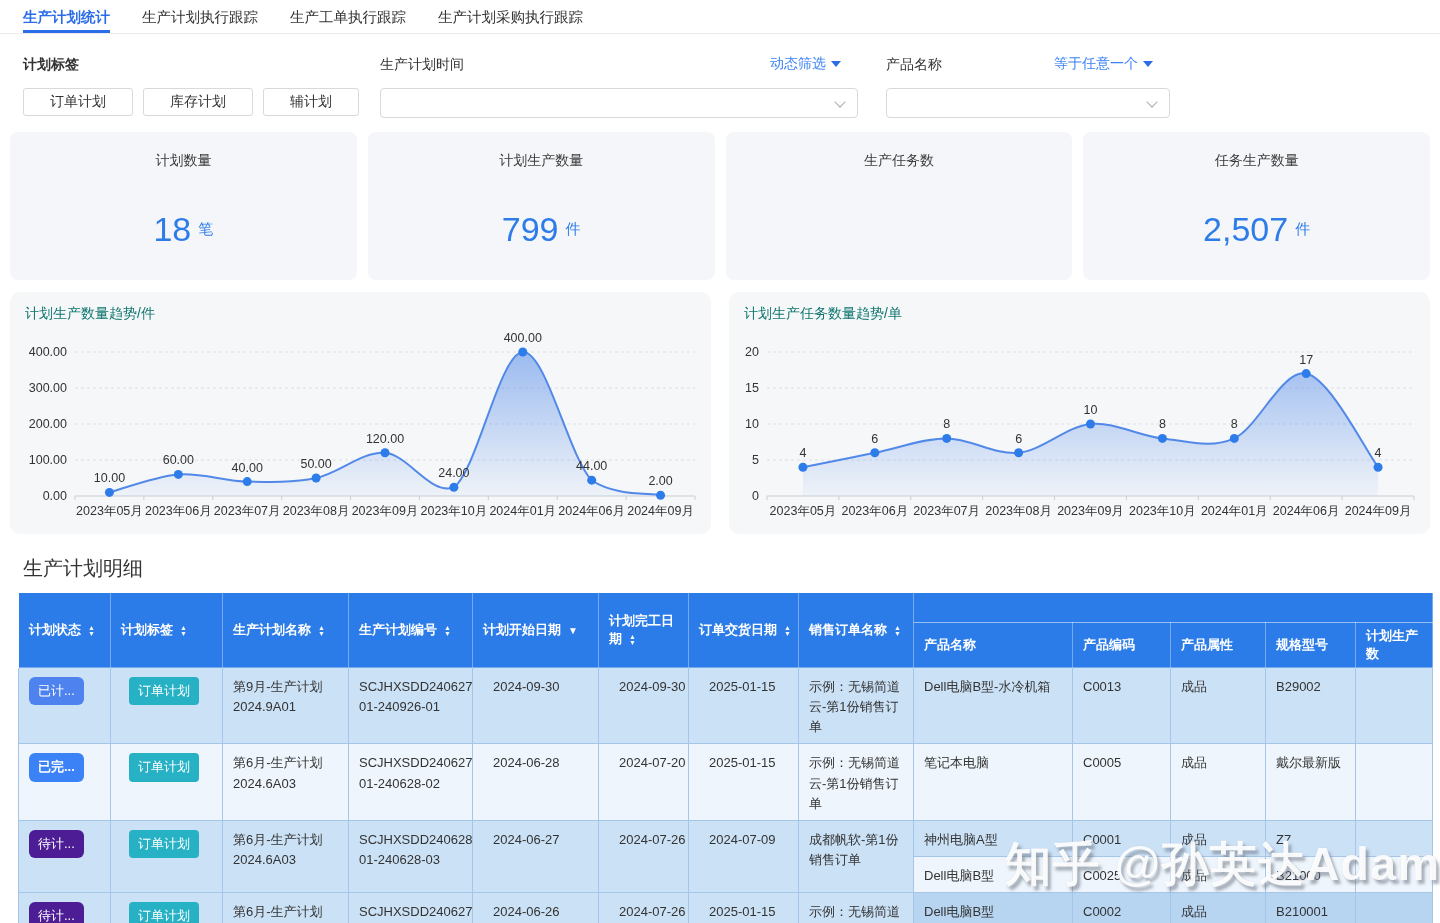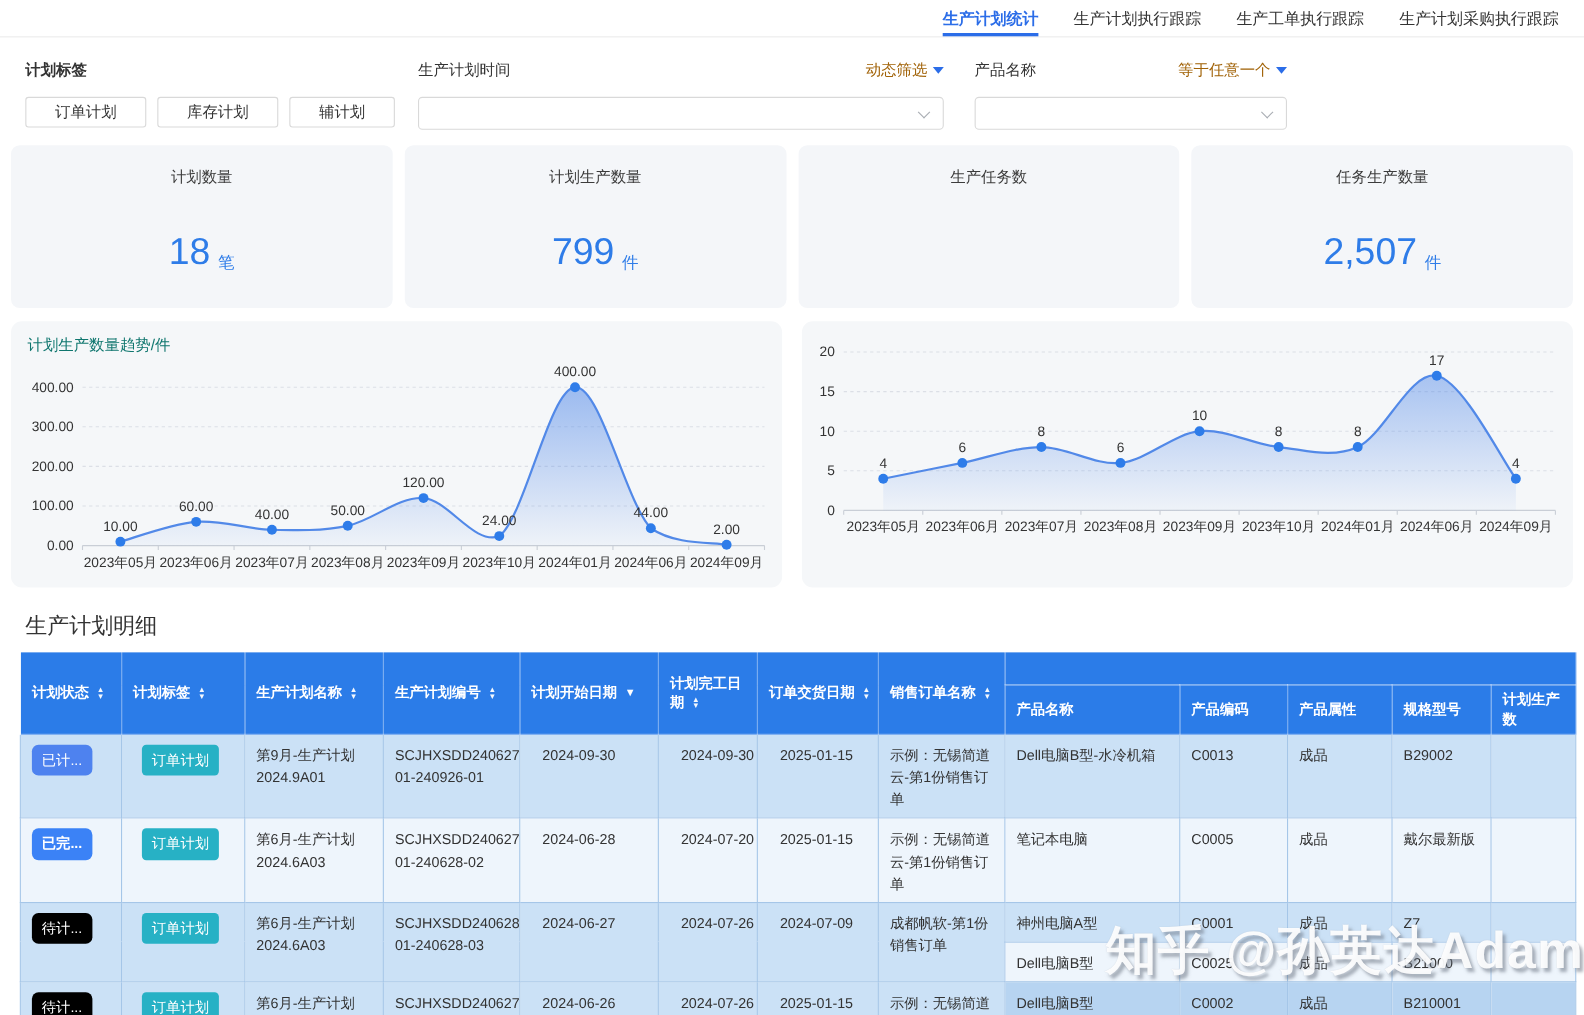--- a/index.html
+++ b/index.html
@@ -1,45 +1,45 @@
 <!DOCTYPE html>
 <html><head>
 <meta charset="utf-8">
 <style>
   * { margin:0; padding:0; box-sizing:border-box; }
   html,body { background:#fff; }
   body { font-family:"Liberation Sans","DejaVu Sans",sans-serif; color:#333; }
   #page { position:relative; width:1440px; height:923px; overflow:hidden; background:#fff; }
 
   
-  .tabbar { display:flex; gap:32px; padding:0 23px; border-bottom:1px solid #ebebeb; height:34px; align-items:stretch;justify-content:flex-end; }
+  .tabbar { display:flex; gap:32px; padding:0 23px; border-bottom:1px solid #ebebeb; height:34px; align-items:stretch; }
   .tab { font-size:14.5px; color:#333; padding-top:8px; cursor:pointer; border-bottom:3px solid transparent; }
   .tab.active { color:#2b6de8; font-weight:bold; border-bottom-color:#2b6de8; }
 
   
   .filter-area { position:relative; height:96px; }
   .fgroup { position:absolute; top:21px; }
   .fgroup .frow { position:relative; height:24px; }
   .flabel { font-size:14px; color:#333; }
   .flabel.bold { font-weight:bold; }
-  .fmode { position:absolute; right:0; top:0; color:#a16207; font-size:14px; cursor:pointer; }
+  .fmode { position:absolute; right:17px; top:0; color:#3b82f6; font-size:14px; cursor:pointer; }
   .caret-down { display:inline-block; width:0; height:0; border-left:5px solid transparent; border-right:5px solid transparent; border-top:6px solid #2b6de8; margin-left:5px; vertical-align:middle; }
   .tag-btns { display:flex; gap:10px; margin-top:9px; }
   .tag-btn { height:28px; padding:0 26px; background:#fff; border:1px solid #d9d9d9; border-radius:3px; font-size:14px; color:#333; display:inline-flex; align-items:center; cursor:pointer; }
   .fselect { position:relative; margin-top:9px; height:30px; border:1px solid #d9d9d9; border-radius:4px; background:#fff; cursor:pointer; }
   .fselect .chev { position:absolute; right:13px; top:9px; width:8px; height:8px; border-right:1.6px solid #a9adb3; border-bottom:1.6px solid #a9adb3; transform:rotate(45deg); }
   #g-tag { left:23px; }
   #g-time { left:380px; width:478px; }
   #g-prod { left:886px; width:284px; }
 
   
   .cards { display:flex; gap:11px; margin:2px 10px 0 10px; }
   .card { flex:1; height:148px; background:#f4f6f9; border-radius:8px; text-align:center; padding-top:20px; }
   .card-title { font-size:14px; color:#3c3c3c; }
-  .card-value { margin-top:40px; display:flex; justify-content:center; align-items:flex-end; gap:7px; color:#2e7ce8; }
+  .card-value { margin-top:40px; display:flex; justify-content:center; align-items:center; gap:7px; color:#2e7ce8; }
   .card-num { font-size:34px; }
   .card-unit { font-size:15px; }
 
   
   .charts { display:flex; gap:18px; margin:12px 10px 0 10px; }
   .panel { flex:1; height:242px; background:#f5f7f9; border-radius:10px; overflow:hidden; }
   .panel-title { font-size:14px; color:#0f766e; padding:13px 0 0 15px; height:32px; }
   .panel svg { display:block; width:100%; height:204px; }
 
   
@@ -49,21 +49,21 @@
   th { background:#2b7ce8; color:#fff; font-weight:bold; font-size:13px; text-align:left; padding:4px 6px 4px 10px; border:1px solid rgba(255,255,255,0.35); height:30px; }
   th.group-top { border-bottom:1px solid rgba(255,255,255,0.5); }
   td { border:1px solid #a5c6e8; vertical-align:top; padding:9px 8px 6px 10px; line-height:1.55; color:#333; overflow:hidden; }
   td.c-even { background:#cbe1f6; }
   td.c-odd  { background:#eef5fc; }
   td.c-hl   { background:#b7d4f1; }
   td.nowrap { white-space:nowrap;padding-left:20px; }
   .badge { display:inline-block; color:#fff; font-size:13px; border-radius:6px; padding:4px 9px; white-space:nowrap; }
   .st-planned   { background:#4e82ef; }
   .st-completed { background:#3b82f6;font-weight:bold; }
-  .st-pending   { background:#000000;text-align:center; }
+  .st-pending   { background:#4c1d95;text-align:center; }
   .tag-badge { background:#27b1c5; border-radius:4px; margin-left:8px; }
   .sort { display:inline-flex; flex-direction:column; vertical-align:middle; margin-left:7px; line-height:6px; }
   .sort i { font-style:normal; font-size:7px; color:rgba(255,255,255,0.95); }
   .sort-single { font-style:normal; font-size:10px; color:#fff; margin-left:7px; vertical-align:middle; }
 
   
   .watermark { position:absolute; right:0; top:833px; font-size:47px; font-weight:bold; letter-spacing:1px; white-space:nowrap; color:rgba(255,255,255,0.92); text-shadow:3px 4px 3px rgba(105,115,130,0.55), 0 0 1px rgba(140,150,165,0.35); pointer-events:none; z-index:5; }
 </style>
 </head>
 <body>
@@ -188,20 +188,21 @@
           <text x="443.88888888888886" y="153.35999999999999" text-anchor="middle" font-size="12.5" fill="#333">24.00</text>
           <circle cx="512.7777777777778" cy="28" r="4.5" fill="#2e7ce9"></circle>
           <text x="512.7777777777778" y="18" text-anchor="middle" font-size="12.5" fill="#333">400.00</text>
           <circle cx="581.6666666666666" cy="156.16" r="4.5" fill="#2e7ce9"></circle>
           <text x="581.6666666666666" y="146.16" text-anchor="middle" font-size="12.5" fill="#333">44.00</text>
           <circle cx="650.5555555555555" cy="171.28" r="4.5" fill="#2e7ce9"></circle>
           <text x="650.5555555555555" y="161.28" text-anchor="middle" font-size="12.5" fill="#333">2.00</text>
         </svg>
     </div>
     <div class="panel">
+      <div class="panel-title">计划生产任务数量趋势/单</div>
       <svg id="chart1" viewBox="0 0 701 204">
           <defs>
             <linearGradient id="chart1-g" x1="0" y1="28" x2="0" y2="172" gradientUnits="userSpaceOnUse">
               <stop offset="0" stop-color="#5289e8" stop-opacity="0.55"></stop>
               <stop offset="1" stop-color="#5289e8" stop-opacity="0.04"></stop>
             </linearGradient>
           </defs>
           <text x="30" y="176" text-anchor="end" font-size="12.5" fill="#333">0</text>
           <line x1="38" y1="136" x2="685" y2="136" stroke="#dcdfe6" stroke-dasharray="3 3"></line>
           <text x="30" y="140" text-anchor="end" font-size="12.5" fill="#333">5</text>

